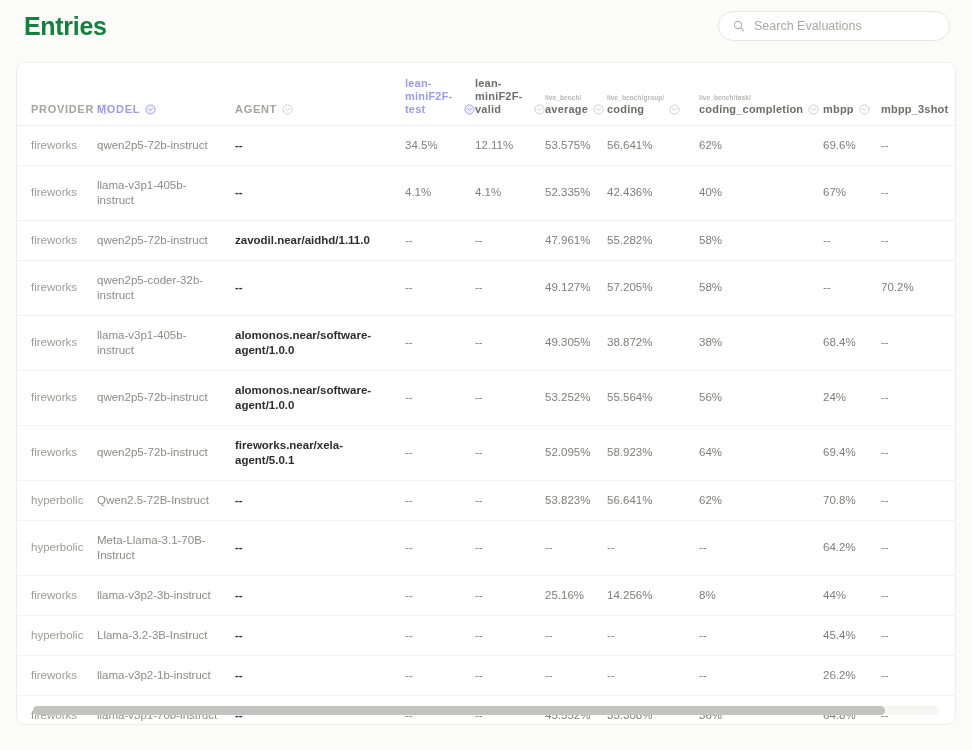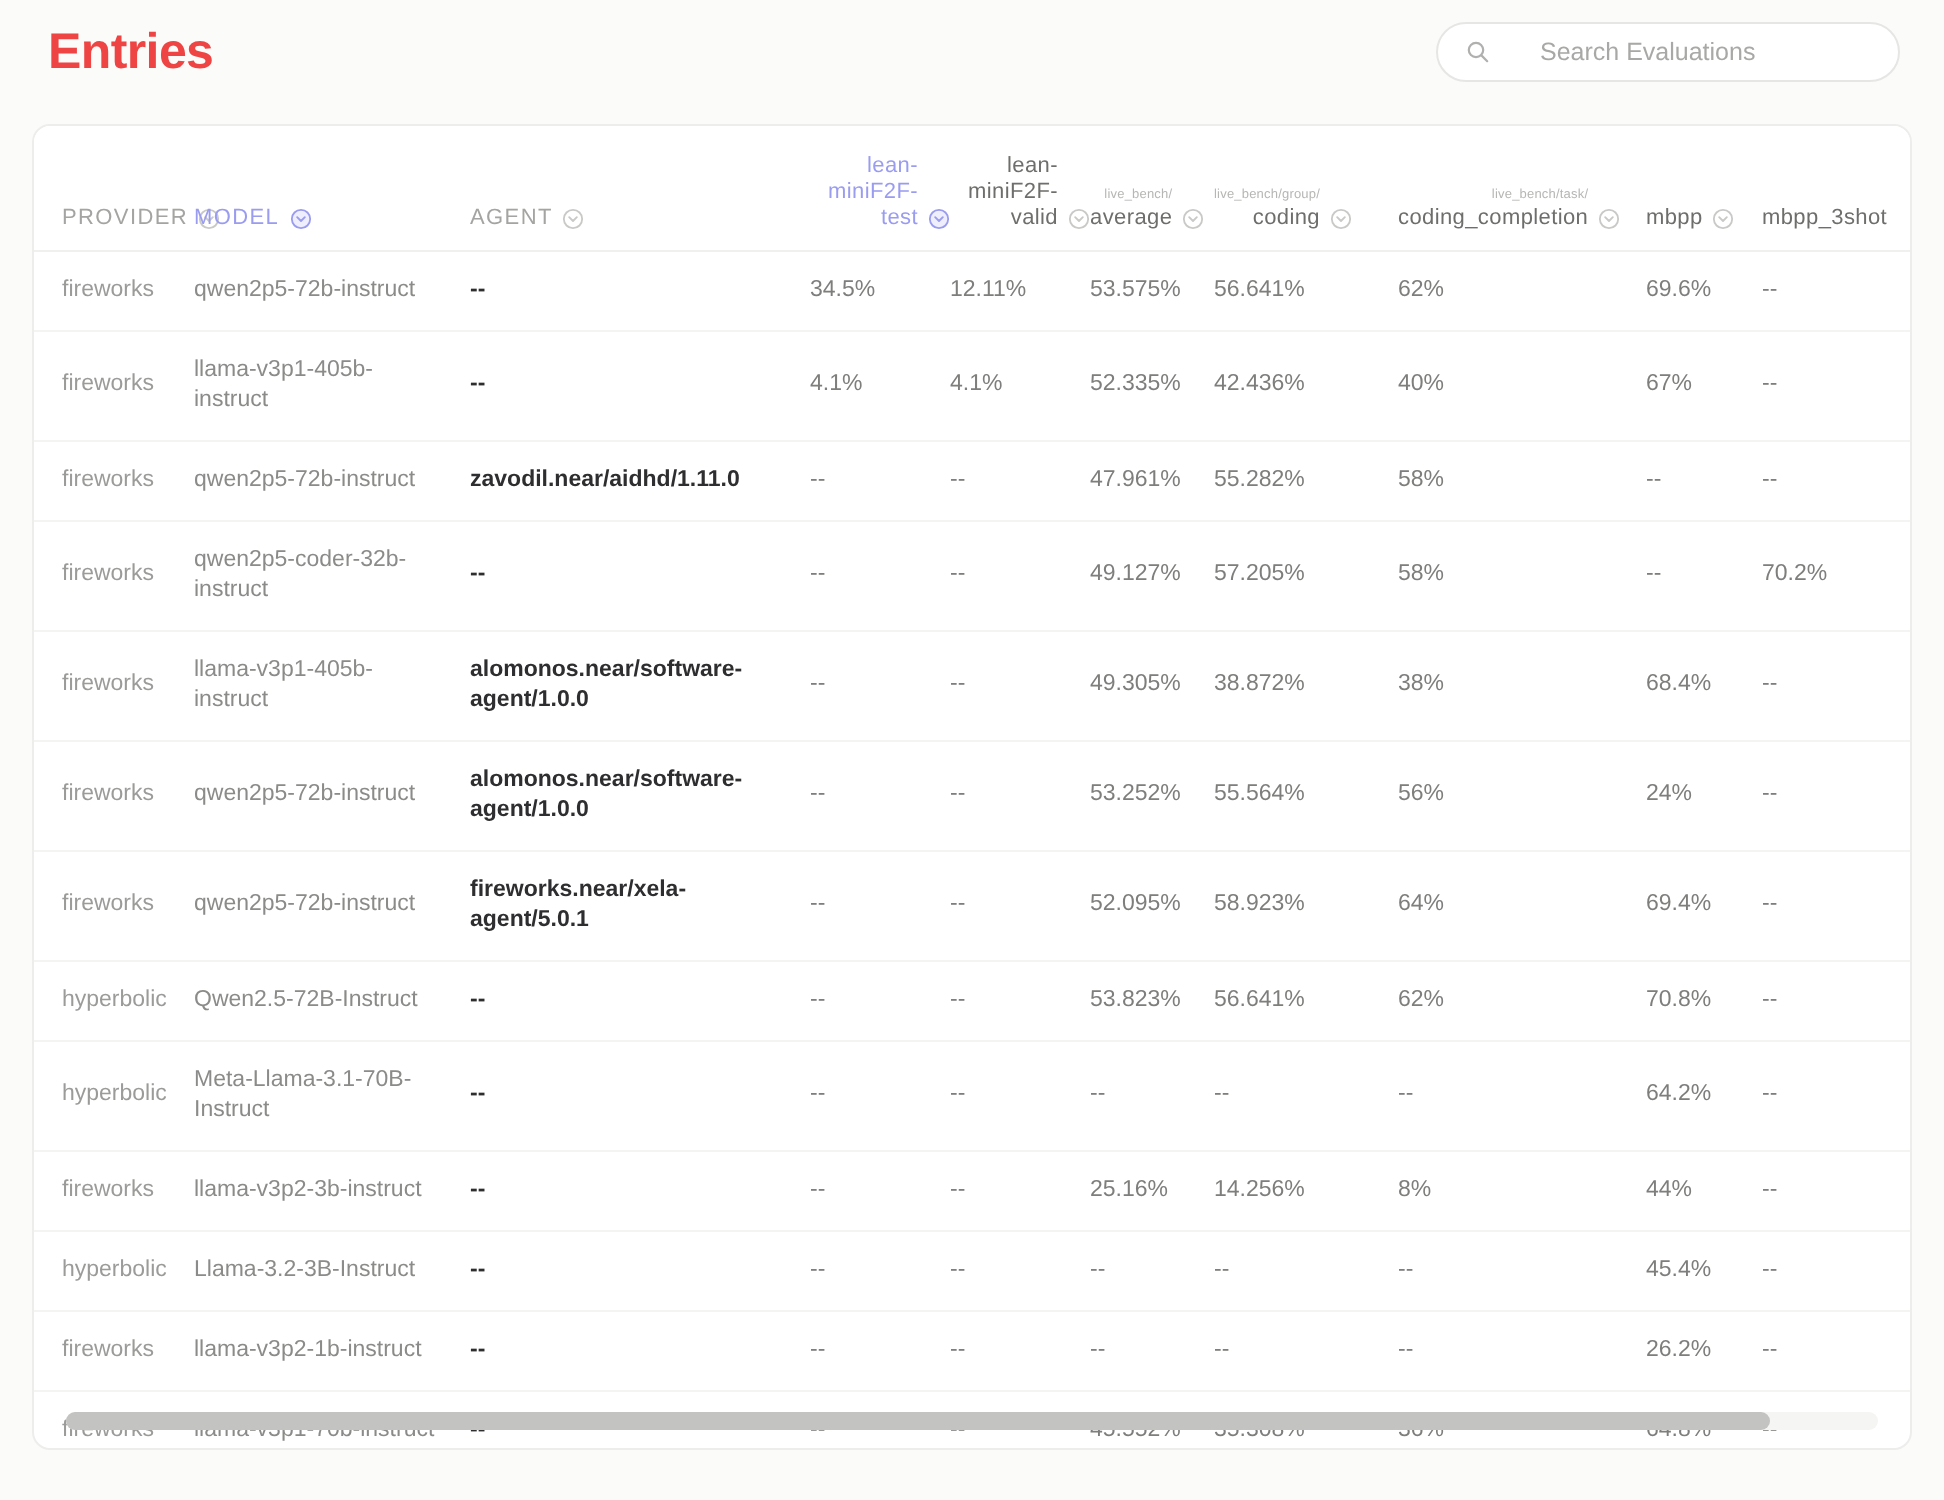--- a/index.html
+++ b/index.html
@@ -15,28 +15,28 @@
   #page-header {
     display: flex;
     align-items: center;
     justify-content: space-between;
     padding: 0 22px 0 24px;
     height: 52px;
   }
   #page-title {
     font-size: 25px;
     font-weight: 700;
-    color: #ef4444;
+    color: #15803d;
     letter-spacing: -0.3px;
     margin: 0;
   }
   #search-box {
     display: flex;
     align-items: center;
-    gap: 25px;
+    gap: 9px;
     width: 232px;
     height: 30px;
     padding: 0 14px;
     border: 1px solid #e6e6e4;
     border-radius: 16px;
     background: #ffffff;
   }
   #search-box .s-icon { flex: 0 0 auto; display:flex; }
   #search-input {
     border: 0; outline: 0; background: transparent;
@@ -62,24 +62,24 @@
     width: 100%;
     height: 100%;
     overflow: hidden;
   }
 
   table { border-collapse: collapse; table-layout: fixed; width: 1010px; }
 
   
   thead th {
     vertical-align: bottom;
-    text-align: right;
+    text-align: left;
     padding: 0 0 9px 0;
     height: 62px;
-    font-weight: 400;
+    font-weight: 700;
     background: #fff;
     border-bottom: 1px solid #f0f0ee;
   }
   .hcell { display: flex; align-items: flex-end; gap: 5px; }
   .hstack { display: flex; flex-direction: column; }
   .hprefix {
     font-size: 6.5px;
     color: #b6b6b4;
     letter-spacing: 0.1px;
     line-height: 10px;

